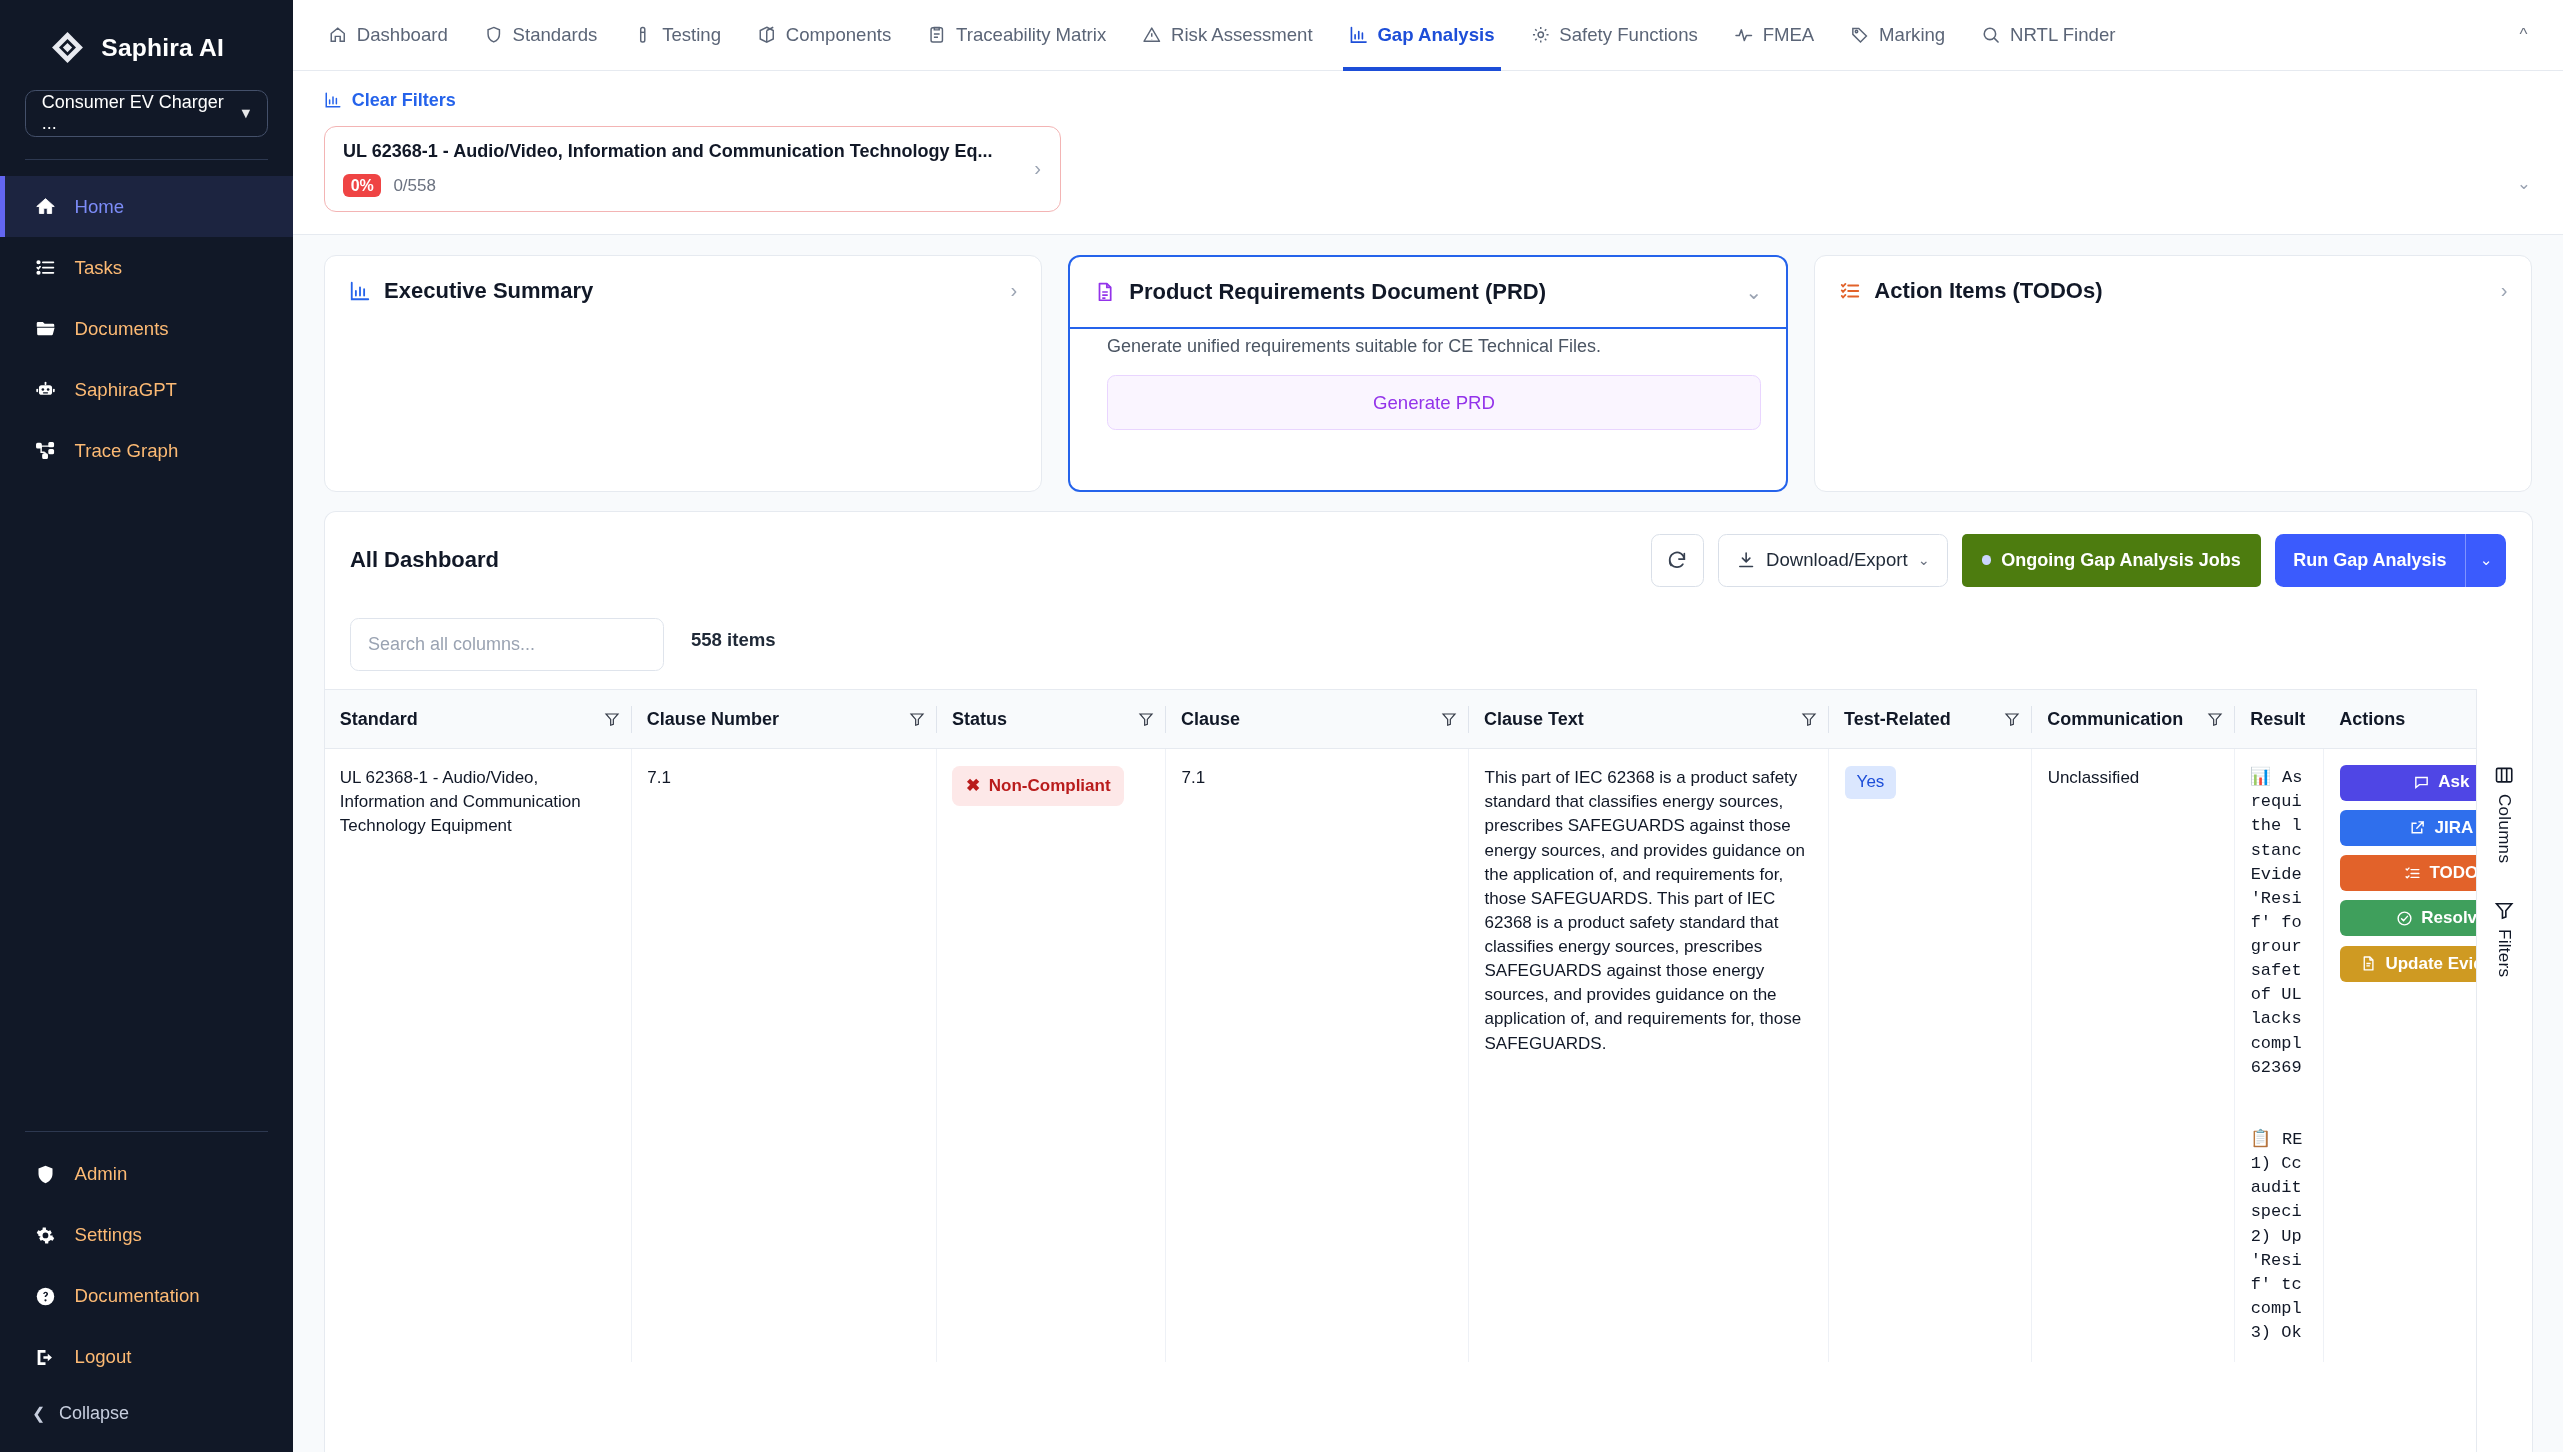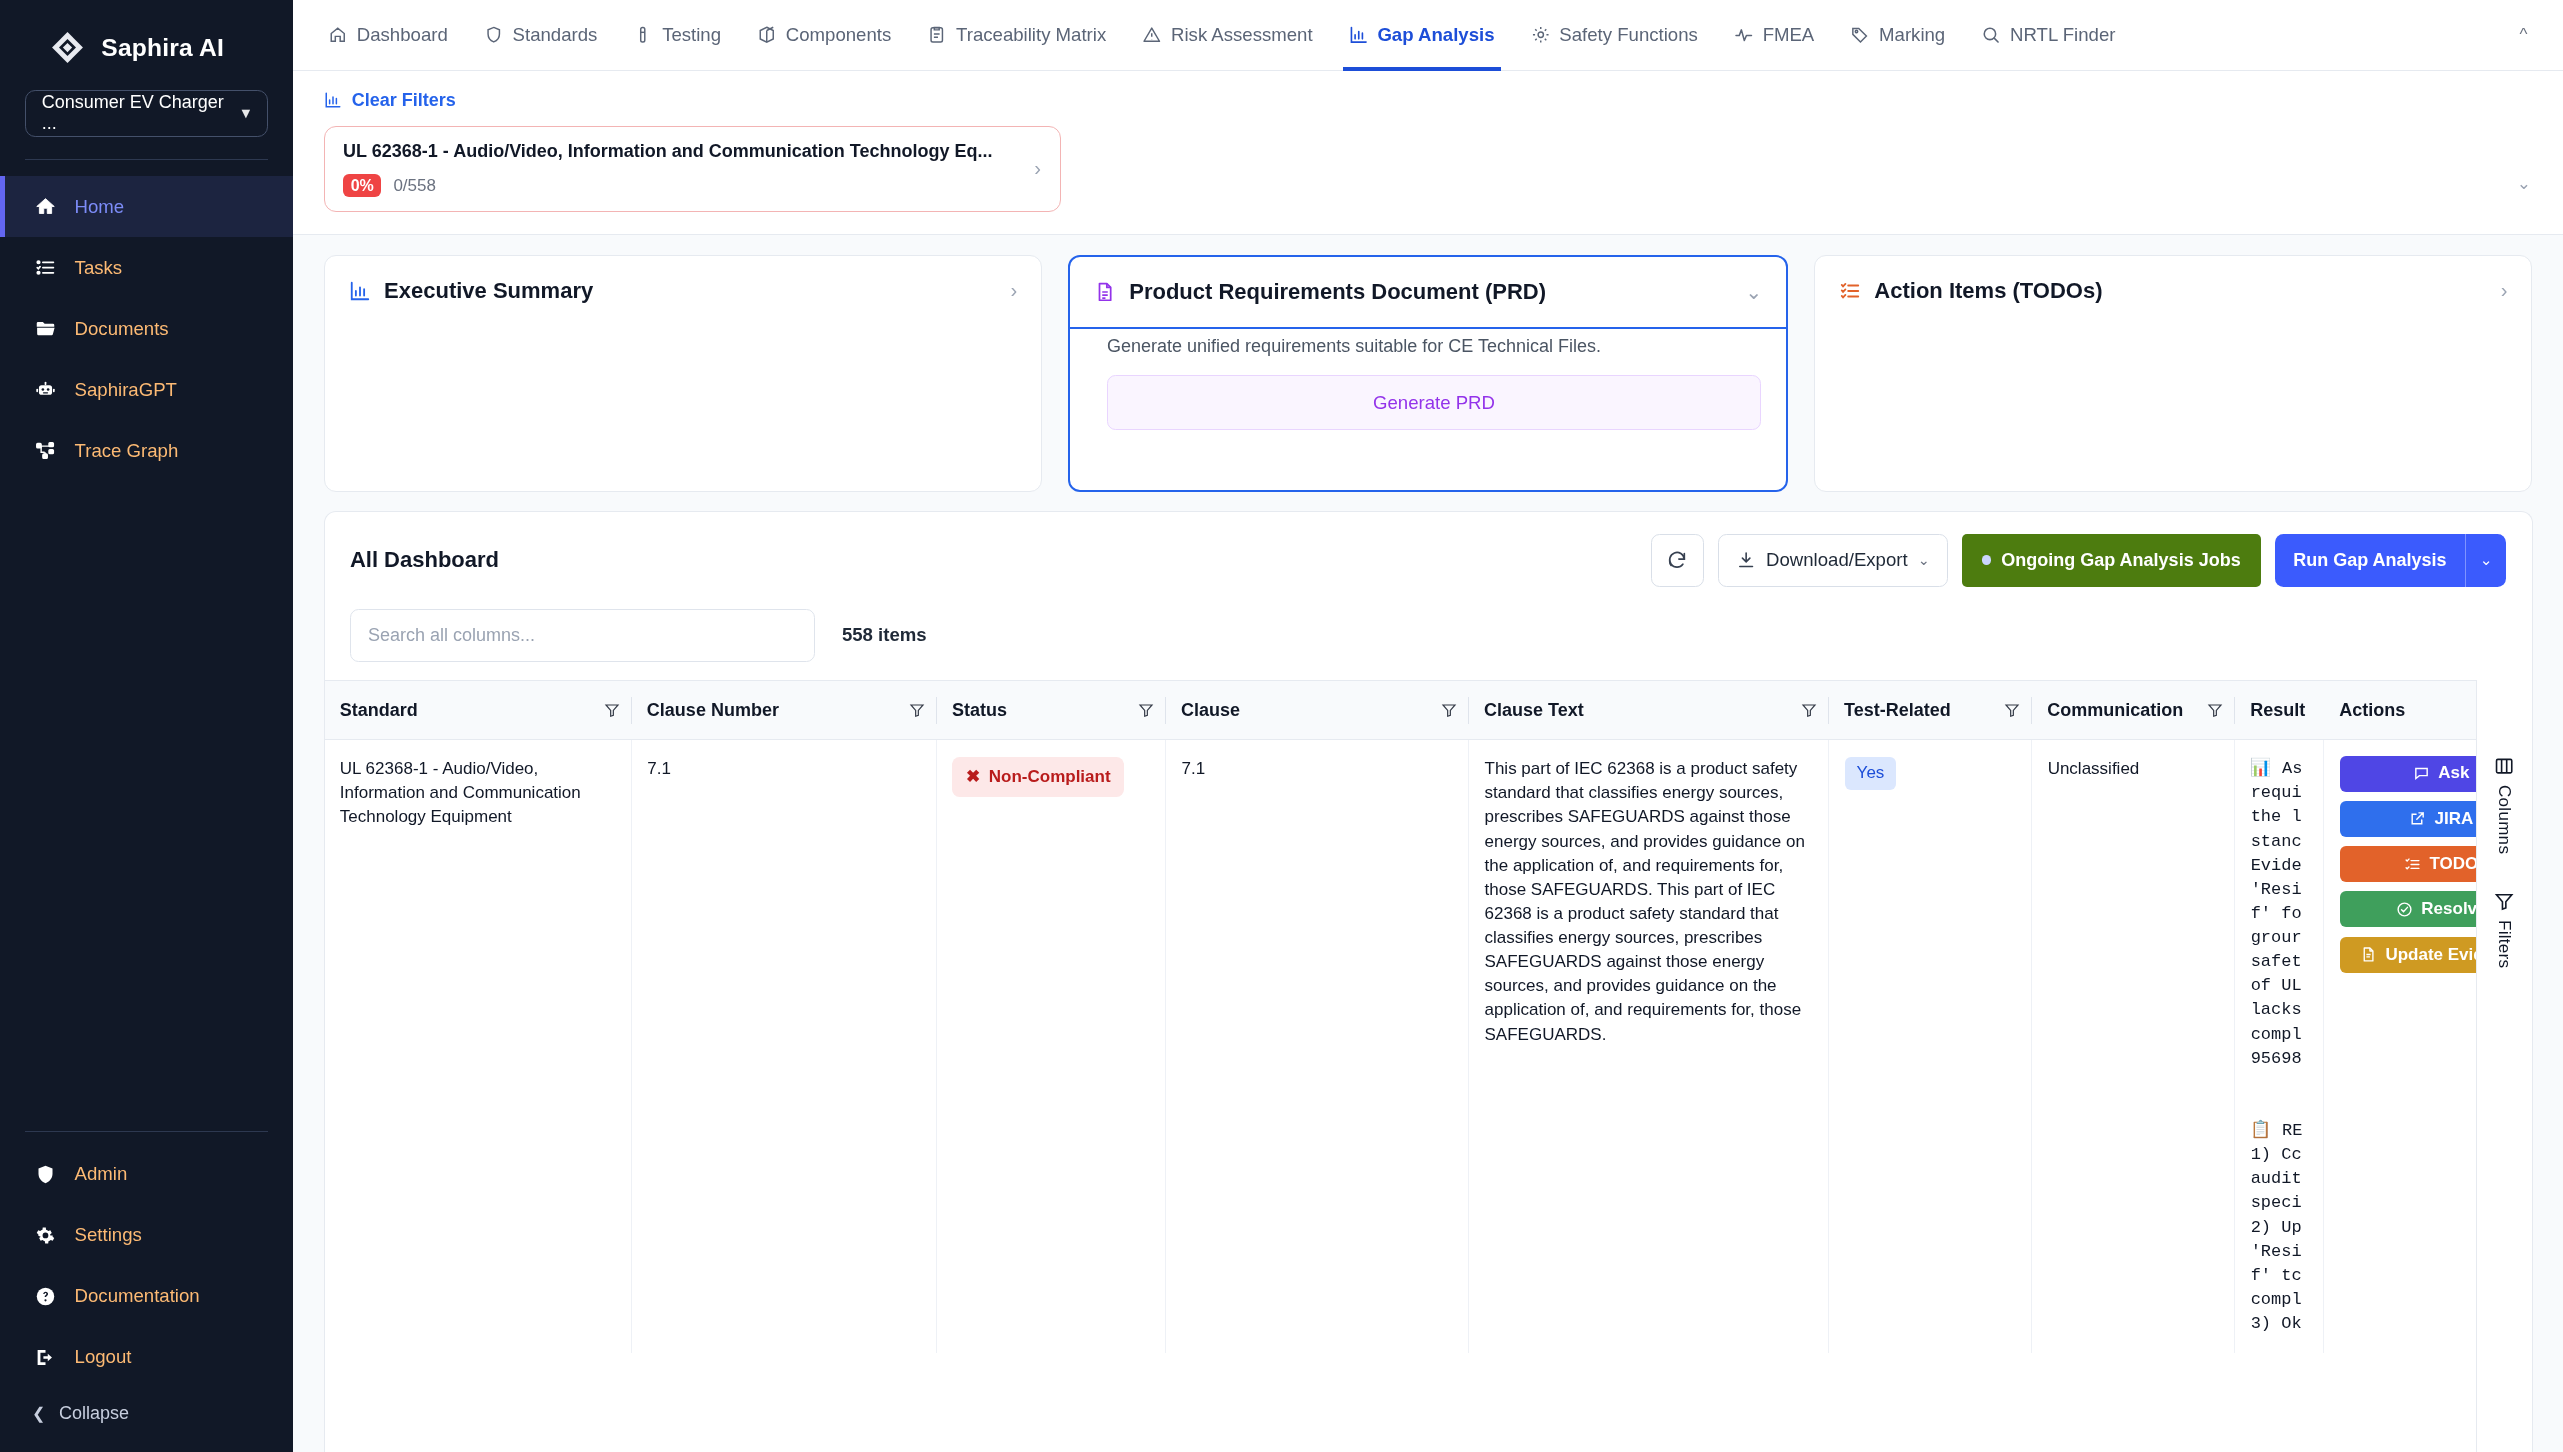--- a/index.html
+++ b/index.html
@@ -119,22 +119,22 @@
   .ghost-btn { height:53px; border:0.8px solid #d9dfe8; border-radius:8.5px; background:#fff; display:flex; align-items:center; gap:10.2px; padding: 0 17px; font-size:18.6px; color:#1f2937; cursor:pointer; }
   .ghost-btn svg { width:20.3px; height:20.3px; }
   .blue-btn { height:53px; border:none; border-radius:5px; background:#4d7c0f; color:#fff; display:flex; align-items:center; gap:10.2px; padding: 0 20.3px; font-size:18px; font-weight:600; cursor:pointer; white-space:nowrap; }
   .dot { width:9.3px; height:9.3px; border-radius:50%; background:#cbd5ff; display:block; }
   .split-btn { display:flex; align-items:stretch; border-radius:8.5px; overflow:hidden; }
   .split-main { background:#3b5bfd; color:#fff; font-size:18px; font-weight:600; padding: 0 18.6px; height:53px; display:flex; align-items:center; cursor:pointer; }
   .split-arrow { background:#3b5bfd; color:#fff; width:41px; height:53px; display:flex; align-items:center; justify-content:center; cursor:pointer; border-left:0.8px solid #7f93ff; font-size:15.3px; }
 
   .search-row { display:flex; align-items:center; gap: 27px; padding: 13.6px 25.4px 18.6px 25.4px; }
   .search-input {
-    width: 465px; height: 53px; border:0.8px solid #dfe4ec; border-radius:8.5px;
-    padding: 0 17px; font-size: 18px; color:#111827; font-family:"Liberation Sans",sans-serif; background:#fff;
+    width: 314px; height: 53px; border:0.8px solid #dfe4ec; border-radius:8.5px;
+    padding: 0 17px; font-size: 18px; color:#111827; font-family:"Liberation Sans",sans-serif; background:#fff;margin-top:9px;
   }
   .search-input::placeholder { color:#9aa3b2; }
   .items-count { font-size: 18.6px; font-weight:700; color:#1f2937; }
 
   
   .table-wrap { flex:1 1 auto; overflow:hidden; position:relative; }
   table.grid { border-collapse: collapse; table-layout: fixed; width: 2229px; }
   table.grid th {
     background:#f8fafc; border-top:0.8px solid #e6eaf0; border-bottom:0.8px solid #e6eaf0;
     font-size: 18px; font-weight:700; color:#111827; text-align:left;
@@ -654,21 +654,21 @@
 the l
 stanc
 Evide
 'Resi
 f' fo
 grour
 safet
 of UL
 lacks
 compl
-95698
+62369
 
 
 📋 RE
 1) Cc
 audit
 speci
 2) Up
 'Resi
 f' tc
 compl

